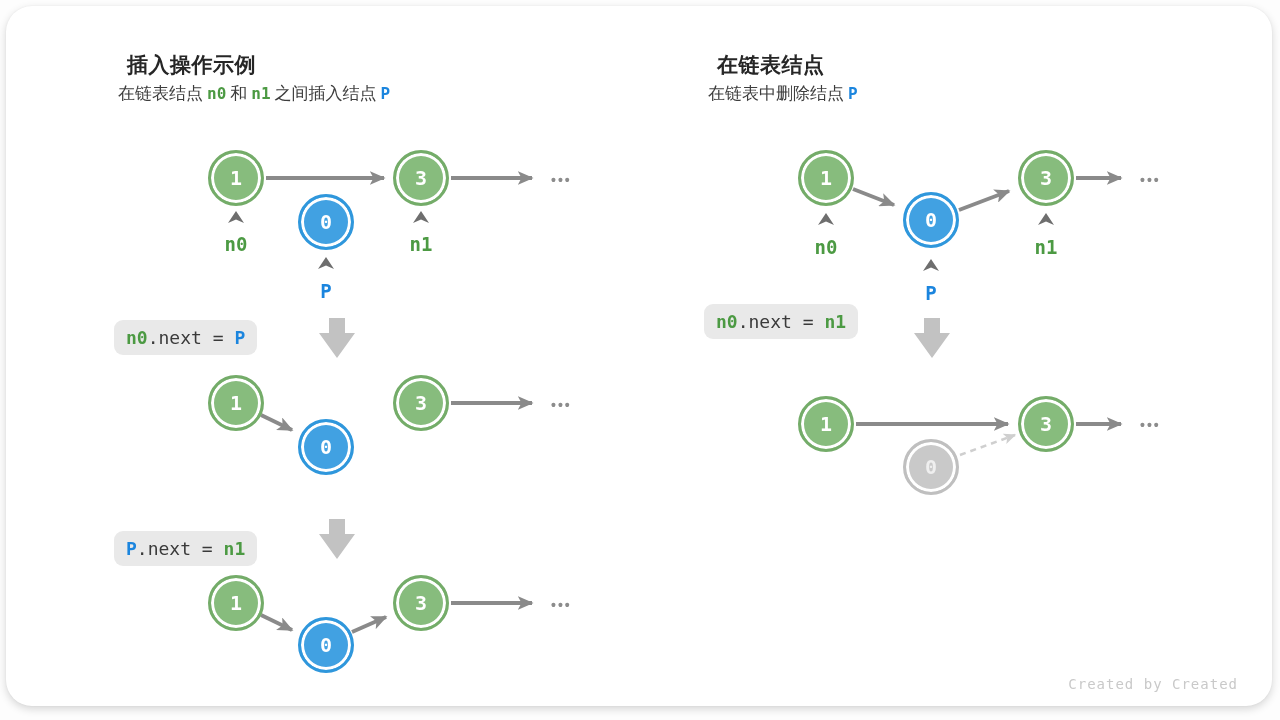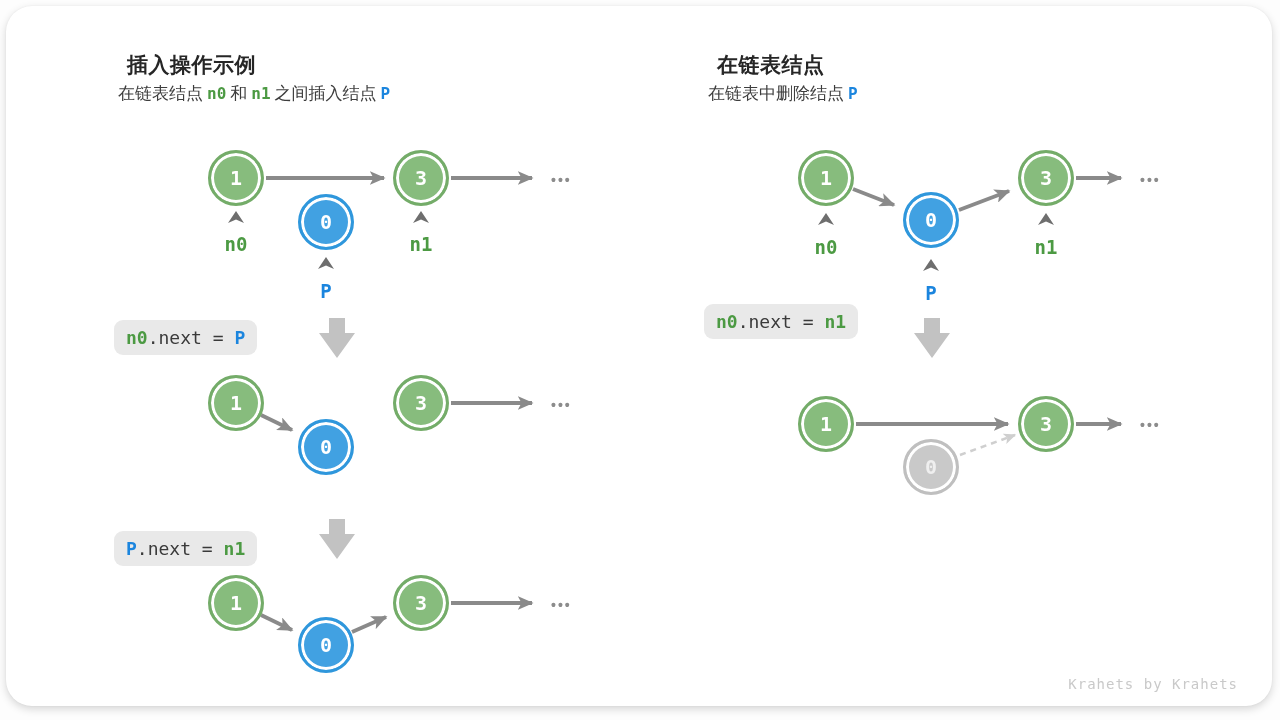--- a/index.html
+++ b/index.html
@@ -129,13 +129,13 @@
 <div class="codebox" style="left:704px;top:304px"><b class="green">n0</b><span>.next = </span><b class="green">n1</b></div>
 <svg class="blockarrow" style="left:914px;top:318px" width="36" height="40">
     <path d="M10,0 H26 V15 H36 L18,40 L0,15 H10 Z"></path>
   </svg>
 
 <div class="node green" style="left:798px;top:396px">1</div>
 <div class="node green" style="left:1018px;top:396px">3</div>
 <div class="node gray" style="left:903px;top:439px">0</div>
 <div class="dots" style="left:1140px;top:418px">•••</div>
 
-<div class="footer">Krahets by Krahets</div>
+<div class="footer">Created by Created</div>
 
 </body></html>

